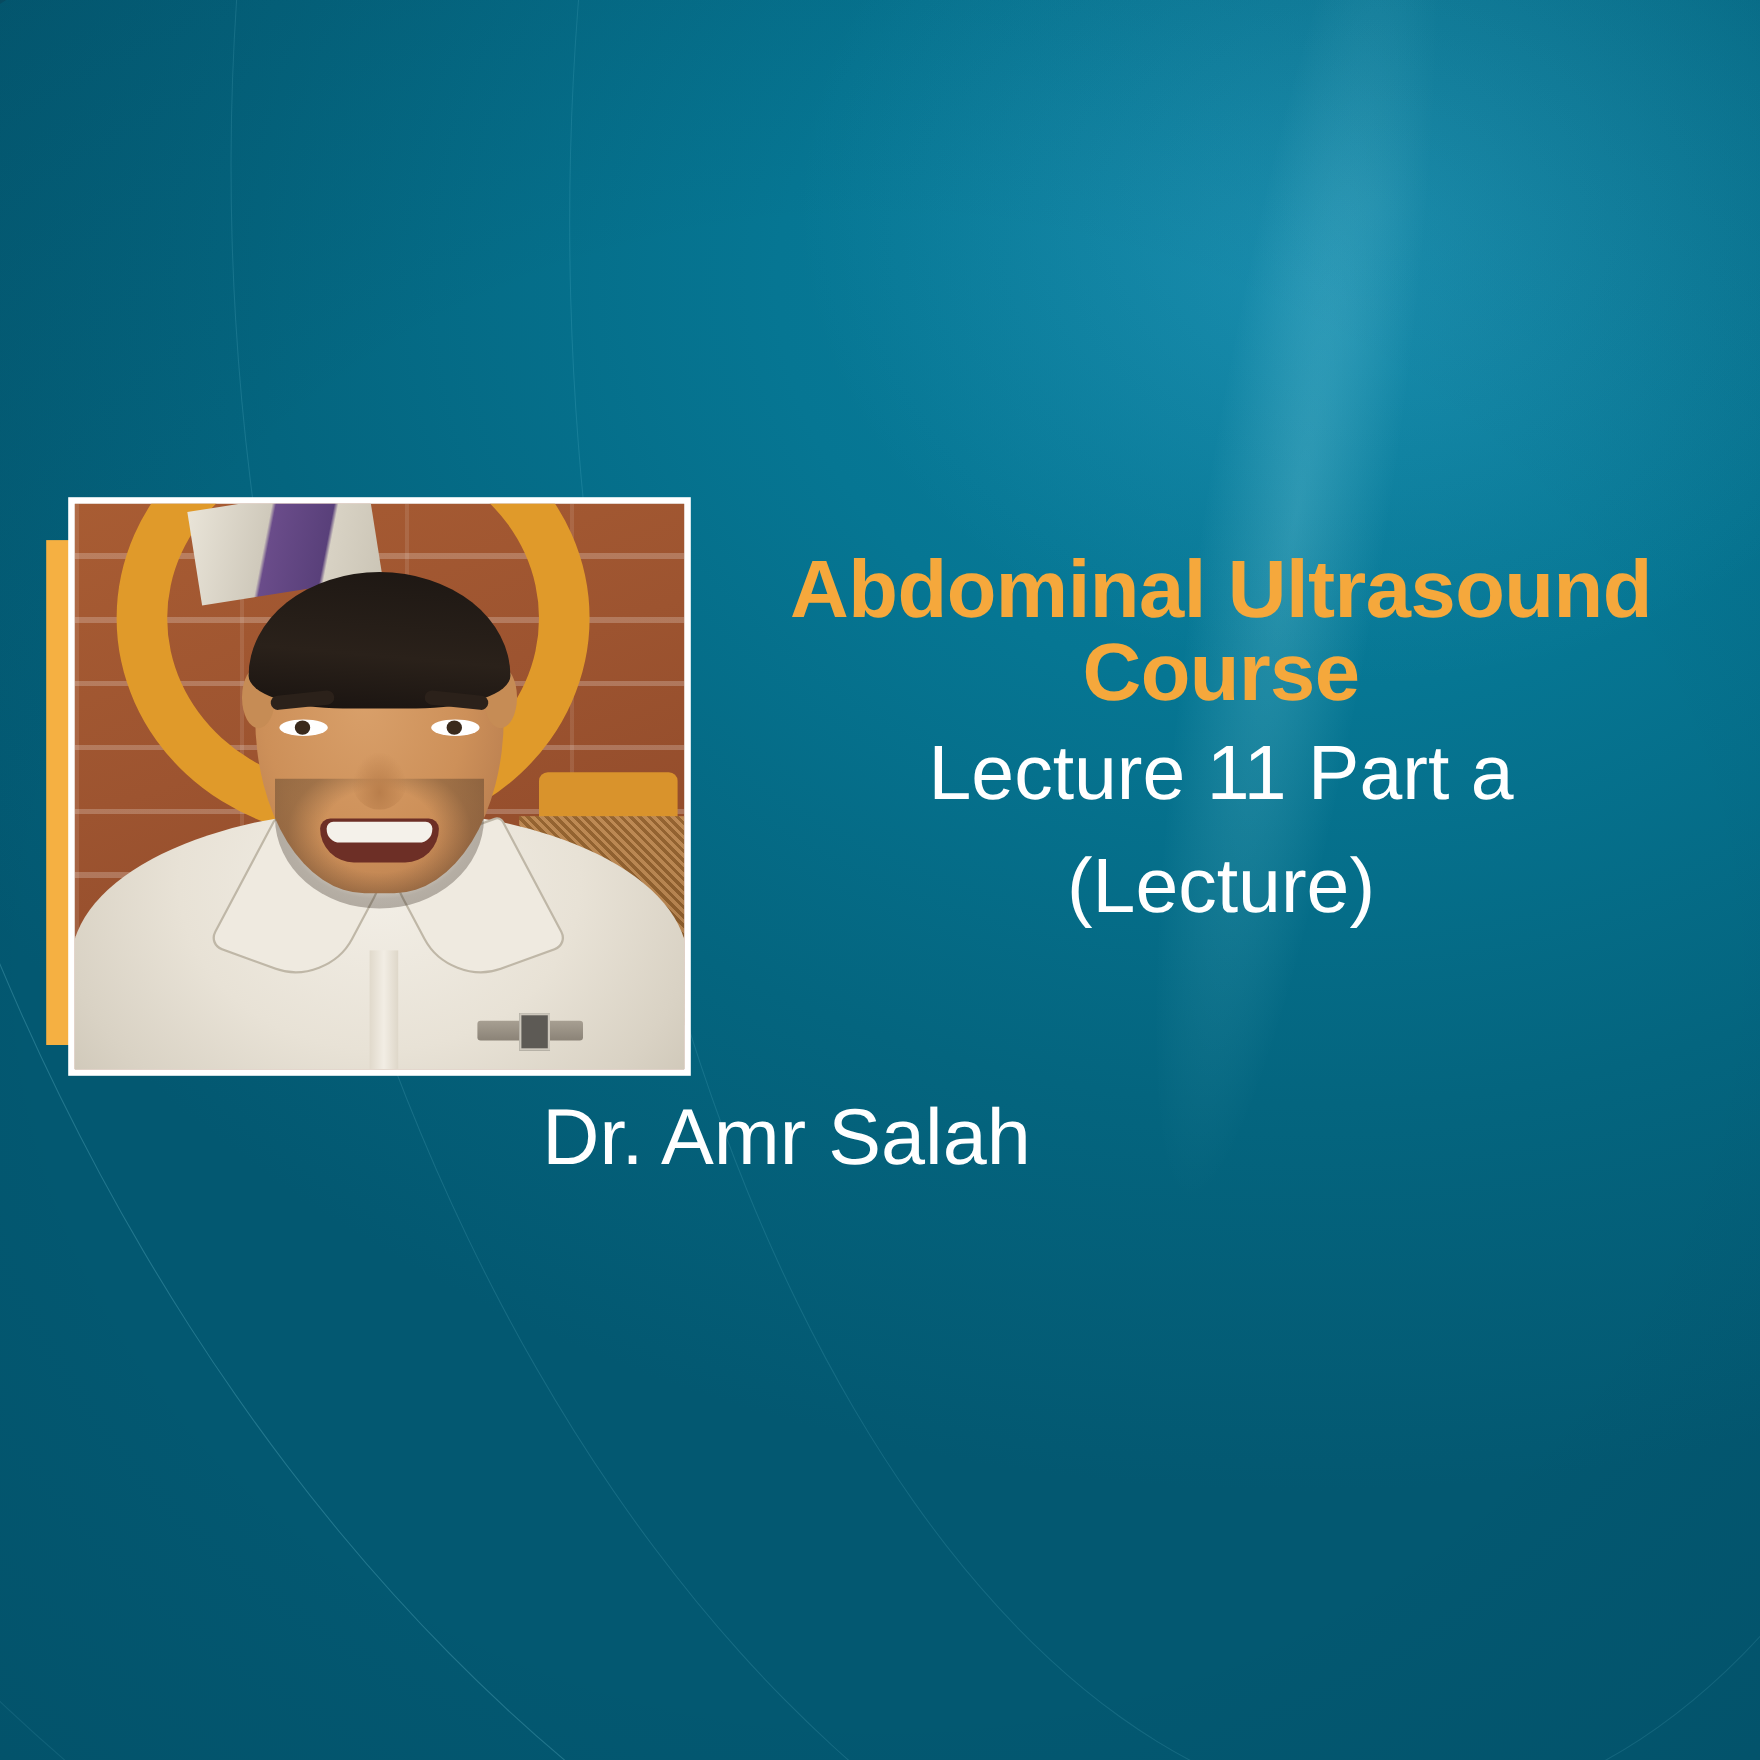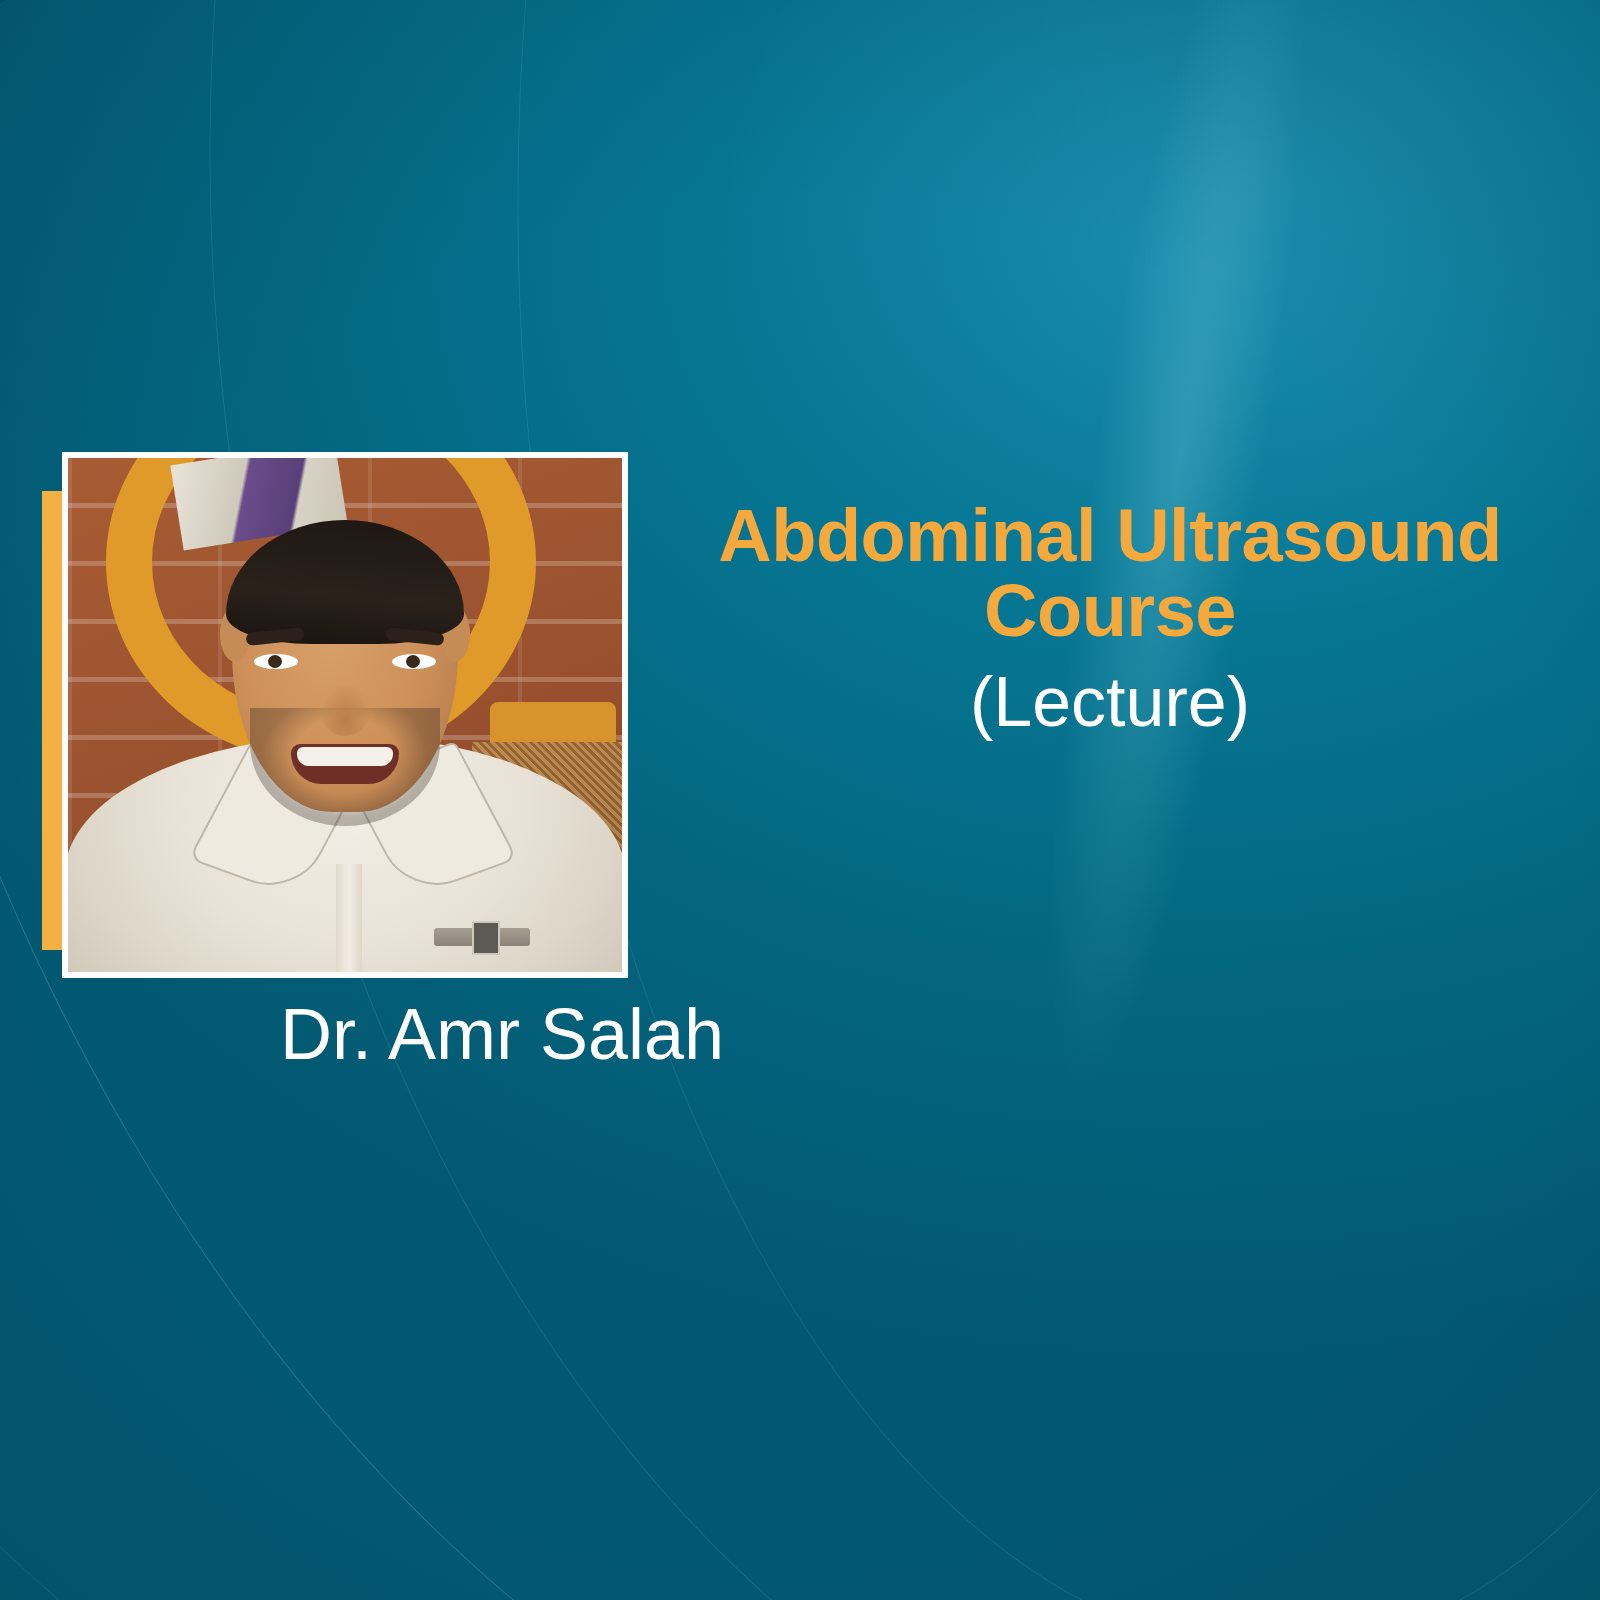--- a/index.html
+++ b/index.html
@@ -329,20 +329,21 @@
     line-height: 1.42;
     margin: 4px 0 0 0;
     font-family: "Liberation Sans", sans-serif;
     font-weight: normal;
   }
   .presenter {
     position: absolute;
     left: 280px;
     top: 993px;
     width: 870px;
+    text-align: center;
     color: #ffffff;
     font-size: 72px;
     font-weight: normal;
     font-family: "Liberation Sans", sans-serif;
     white-space: nowrap;
   }
 </style>
 </head>
 <body>
 
@@ -389,18 +390,19 @@
       <div class="ph-eye-r"></div>
       <div class="ph-nose"></div>
       <div class="ph-mouth">
         <div class="ph-teeth"></div>
       </div>
     </div>
   </div>
 
   <div class="title-block">
     <h1 class="title-main">Abdominal Ultrasound Course</h1>
+    <p class="title-sub">Lecture 11 Part a</p>
     <p class="title-sub">(Lecture)</p>
   </div>
 
   <div class="presenter">Dr. Amr Salah</div>
 
 </div>
 
 </body></html>

